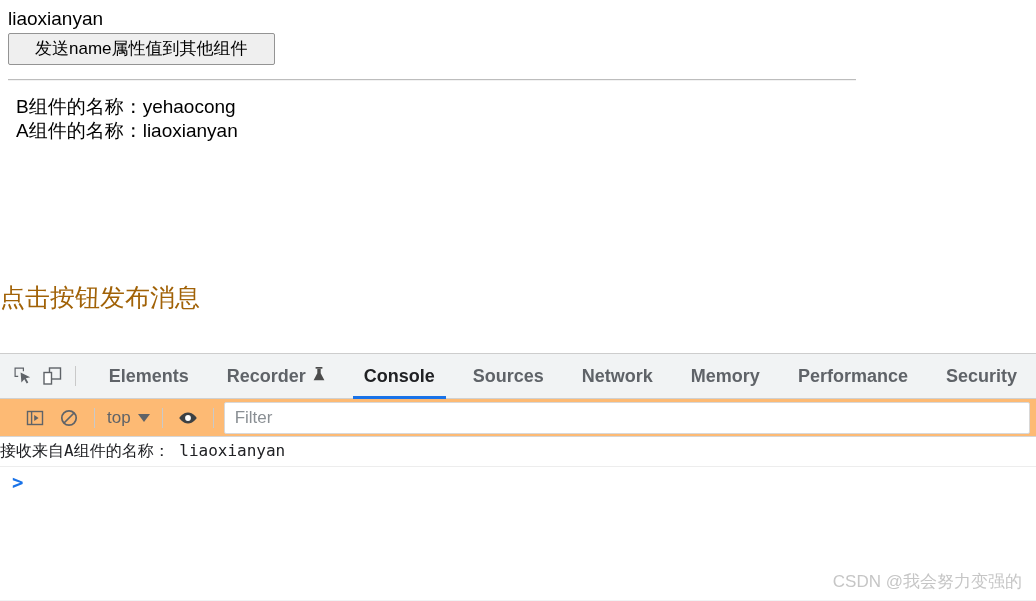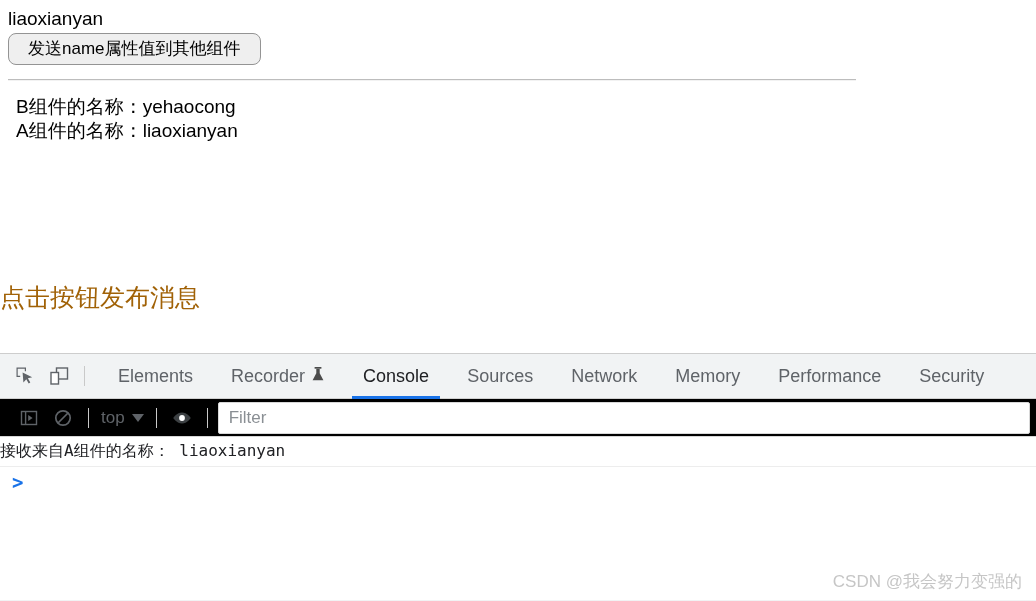--- a/index.html
+++ b/index.html
@@ -38,22 +38,22 @@
     white-space: nowrap;
   }
 
   .send-button {
     font-family: "Liberation Sans", "DejaVu Sans", sans-serif;
     font-size: 17px;
     line-height: 20px;
     color: #000000;
     background: #efefef;
     border: 1px solid #949494;
-    border-radius: 8px;
-    padding: 5px 19px;
+    border-radius: 2px;
+    padding: 5px 26px;
     margin: 0;
     cursor: default;
     display: inline-block;
   }
 
   .divider-hr {
     border: 0;
     border-top: 1px solid #bdbdbd;
     border-bottom: 1px solid #f2f2f2;
     margin: 14px 0 0 0;
@@ -124,20 +124,21 @@
     background: #c9c9c9;
     margin: 0 8px;
     flex: 0 0 auto;
   }
 
   .dt-tabs {
     display: flex;
     align-items: stretch;
     height: 45px;
     margin-left: 6px;
+    font-weight: bold;
   }
 
   .dt-tab {
     display: flex;
     align-items: center;
     gap: 6px;
     padding: 0 19px;
     font-size: 18px;
     color: #5f6368;
     cursor: default;
@@ -156,24 +157,24 @@
     right: 8px;
     bottom: 0;
     height: 3px;
     background: #1a73e8;
   }
 
   .dt-toolbar {
     height: 38px;
     display: flex;
     align-items: center;
-    background: #000000;
+    background: #fdba74;
     border-bottom: 1px solid #d6d6d6;
     box-sizing: border-box;
-    padding-left: 12px;
+    padding-left: 18px;
   }
 
   .ctx-select {
     display: flex;
     align-items: center;
     gap: 7px;
     font-size: 17px;
     color: #5f6368;
     padding: 0 4px;
     cursor: default;

